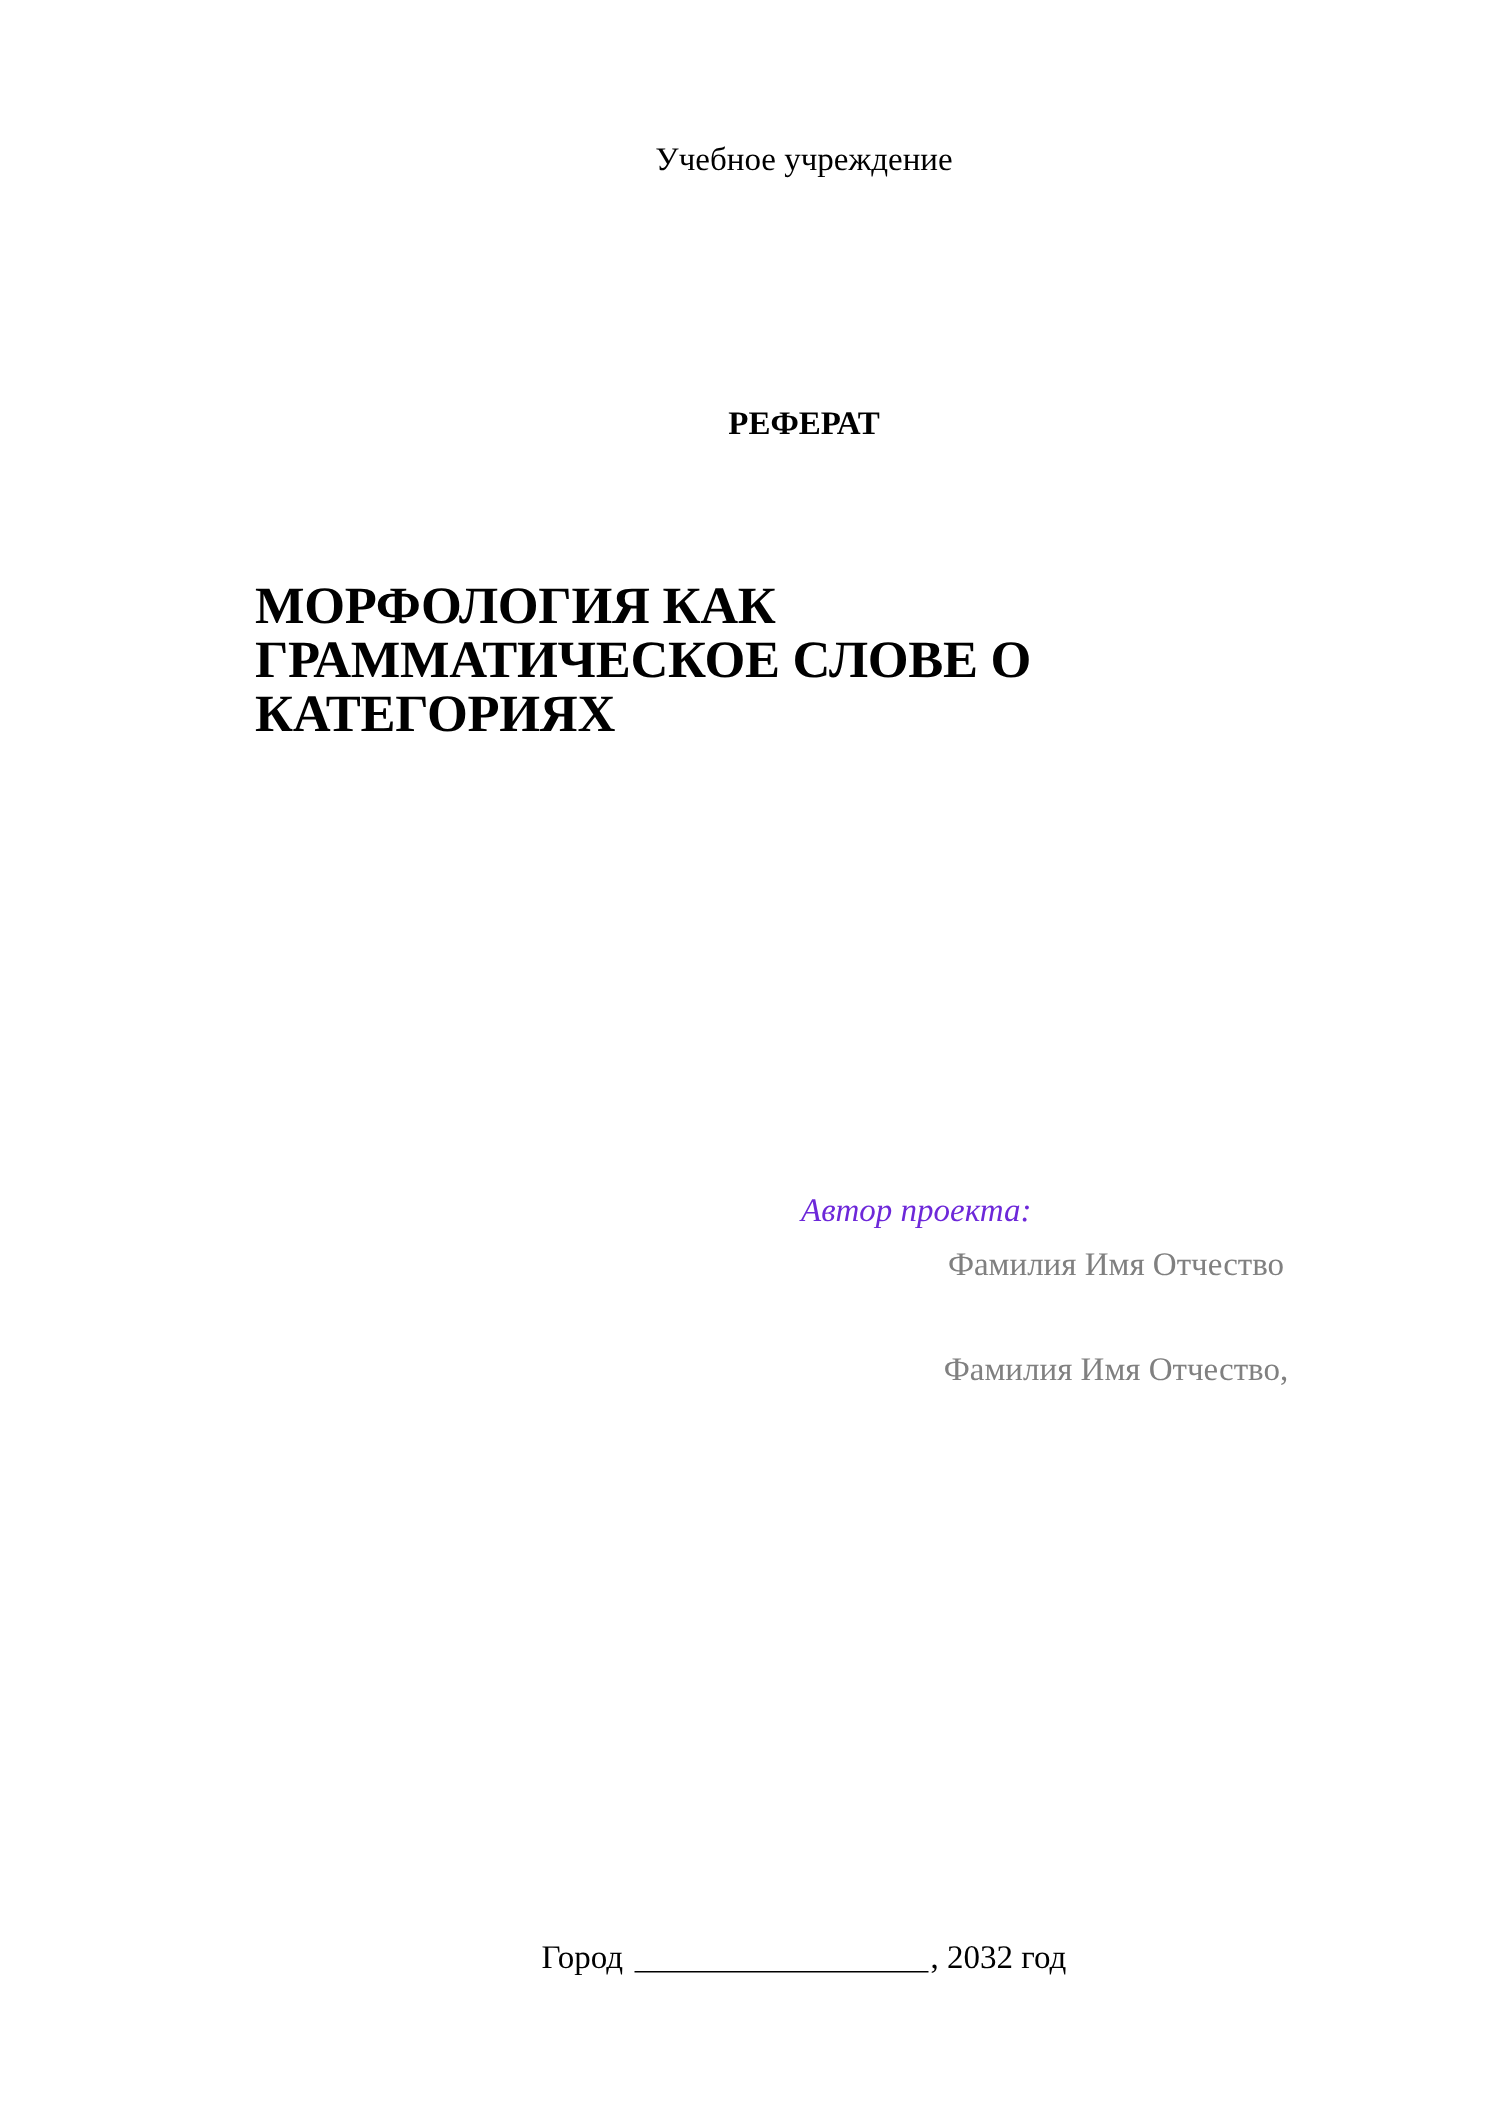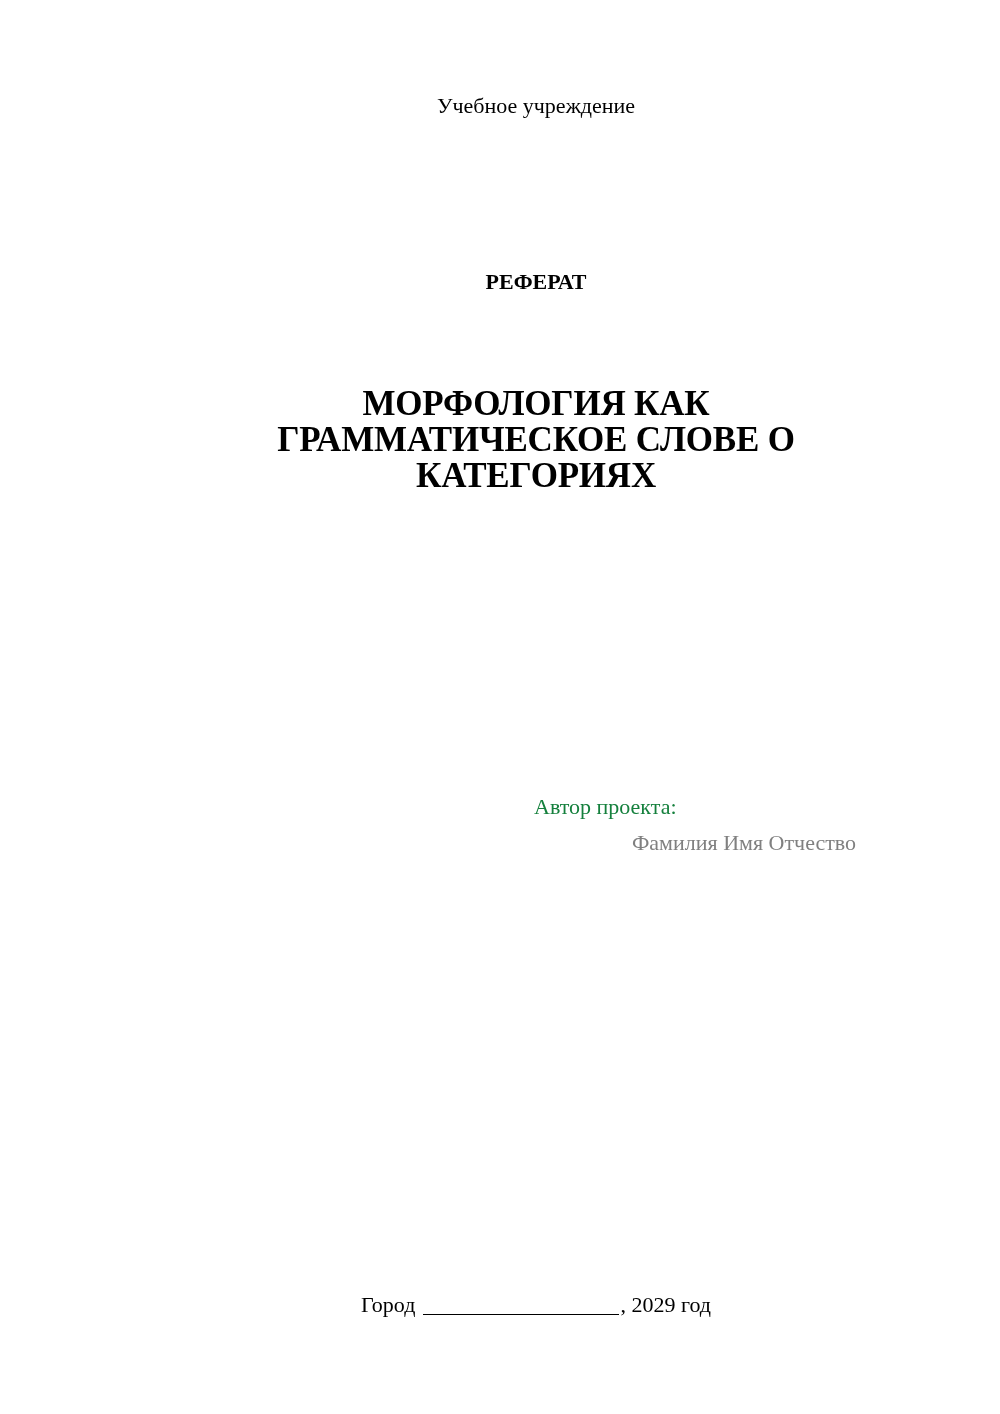--- a/index.html
+++ b/index.html
@@ -32,39 +32,40 @@
       text-align: center;
       font-size: 22px;
       font-weight: bold;
       line-height: 28px;
     }
     .title {
       position: absolute;
       top: 386px;
       left: 170px;
       width: 732px;
-      text-align: center;
+      text-align: left;
       font-size: 35px;
       font-weight: bold;
       line-height: 36px;
       letter-spacing: -0.2px;
     }
     .title-line {
       display: block;
     }
     .credits {
       position: absolute;
       top: 789px;
       left: 534px;
       width: 420px;
       font-size: 22px;
       line-height: 36px;
     }
     .label {
-      color: #15803d;
+      color: #6d28d9;
+      font-style: italic;
     }
     .placeholder {
       color: #808080;
       text-align: center;
     }
     .spacer {
       height: 34px;
     }
     .footer {
       position: absolute;
@@ -96,17 +97,18 @@
 <div class="title">
   <span class="title-line">МОРФОЛОГИЯ КАК</span>
   <span class="title-line">ГРАММАТИЧЕСКОЕ СЛОВЕ О</span>
   <span class="title-line">КАТЕГОРИЯХ</span>
 </div>
 
 <div class="credits">
   <div class="label">Автор проекта:</div>
   <div class="placeholder">Фамилия Имя Отчество</div>
   <div class="spacer"></div>
+  <div class="placeholder">Фамилия Имя Отчество,</div>
 </div>
 
 <div class="footer">
-  <span>Город</span><span class="blank-line"></span><span>, 2029 год</span>
+  <span>Город</span><span class="blank-line"></span><span>, 2032 год</span>
 </div>
 
 </body></html>

